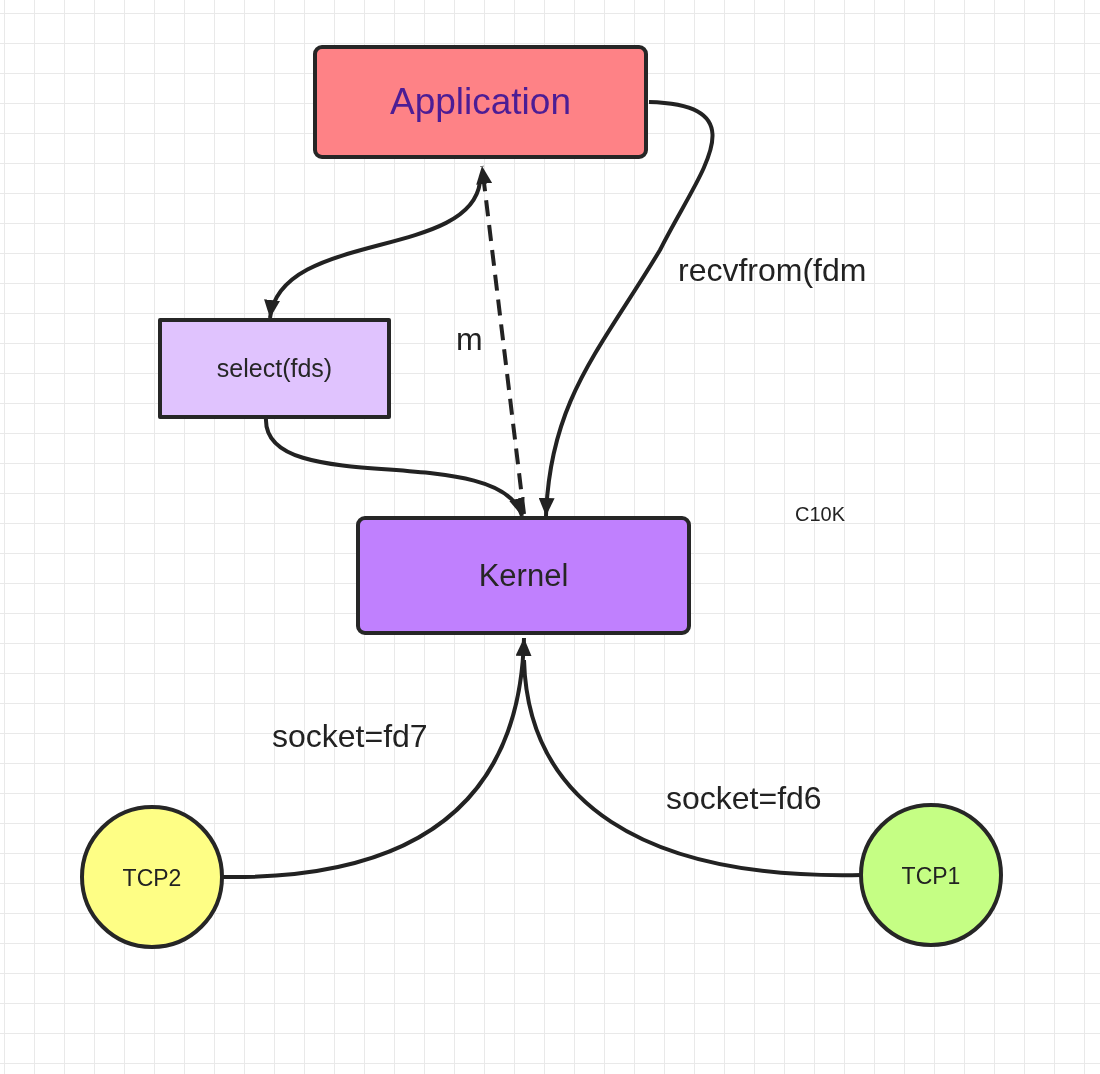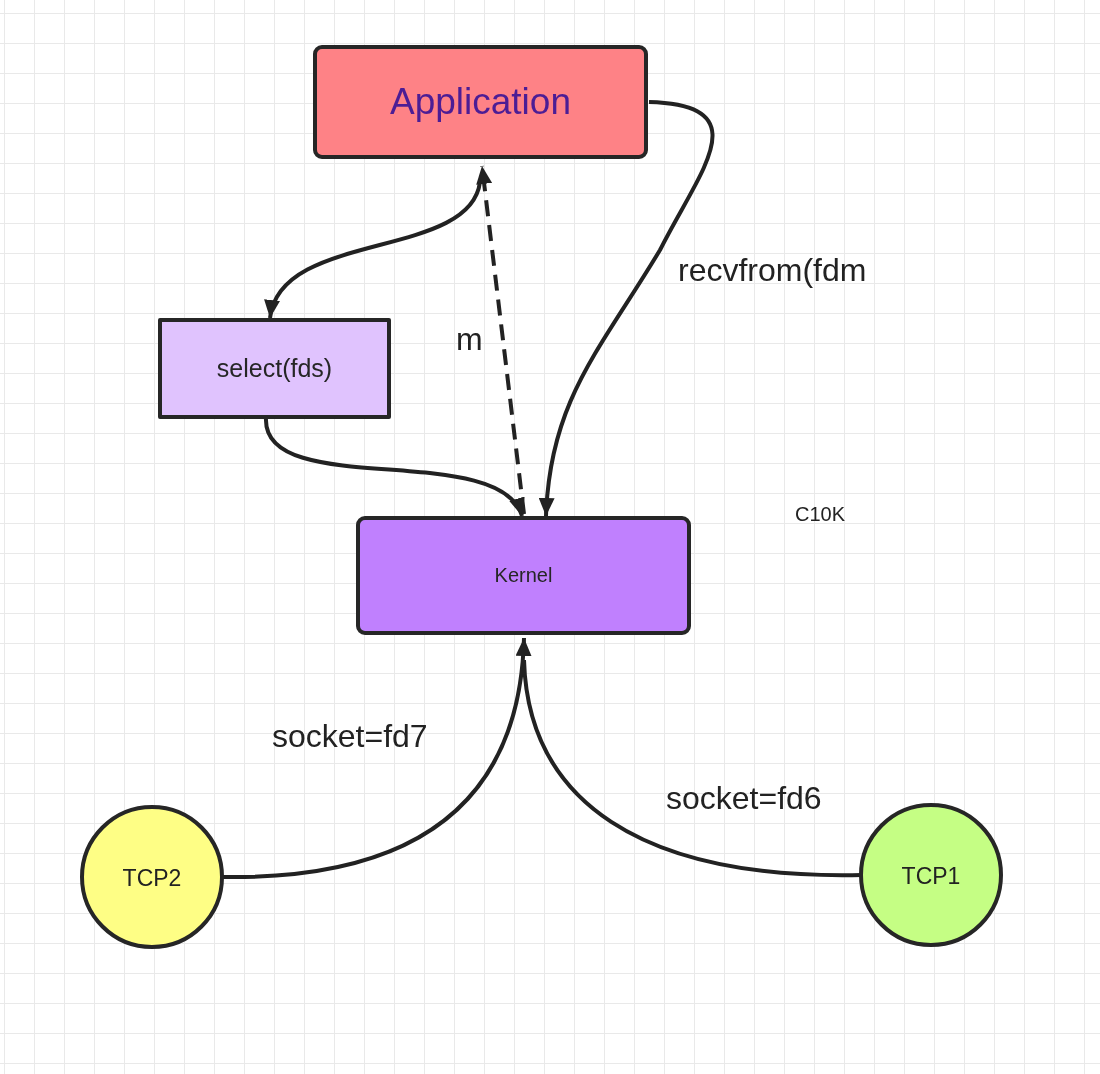--- a/index.html
+++ b/index.html
@@ -53,20 +53,20 @@
 
 <div class="node" id="n-app" style="left: 313px; top: 45px; width: 335px; height: 114px; border-radius: 9px; background: rgb(254, 130, 134);">
   <span style="font-size:37px; color:#4c1d95;">Application</span>
 </div>
 
 <div class="node" id="n-select" style="left: 148px; top: 318px; width: 233px; height: 101px; border-radius: 2px; background: rgb(224, 195, 254); margin-left: 10px;">
   <span style="font-size:25px; color:#262626;">select(fds)</span>
 </div>
 
 <div class="node" id="n-kernel" style="left: 356px; top: 516px; width: 335px; height: 119px; border-radius: 9px; background: rgb(192, 128, 254);">
-  <span style="font-size:20px; color:#262626;">Kernel</span>
+  <span style="font-size:31px; color:#262626;">Kernel</span>
 </div>
 
 <div class="label" style="left:678px; top:252px;">recvfrom(fdm</div>
 <div class="label" style="left:456px; top:321px;">m</div>
 <div class="label" style="left:224px; top:718px;margin-left:48px;">socket=fd7</div>
 <div class="label" style="left:666px; top:760px;margin-top:20px;">socket=fd6</div>
 <div class="label" style="left:795px; top:503px; font-size:20px;">C10K</div>
 
 </body></html>

